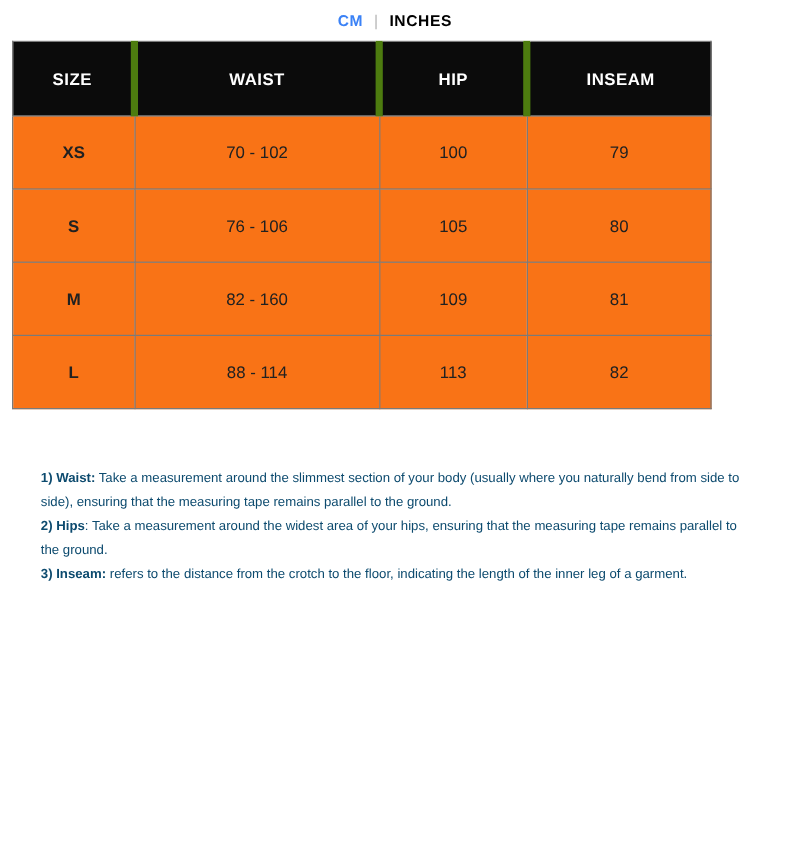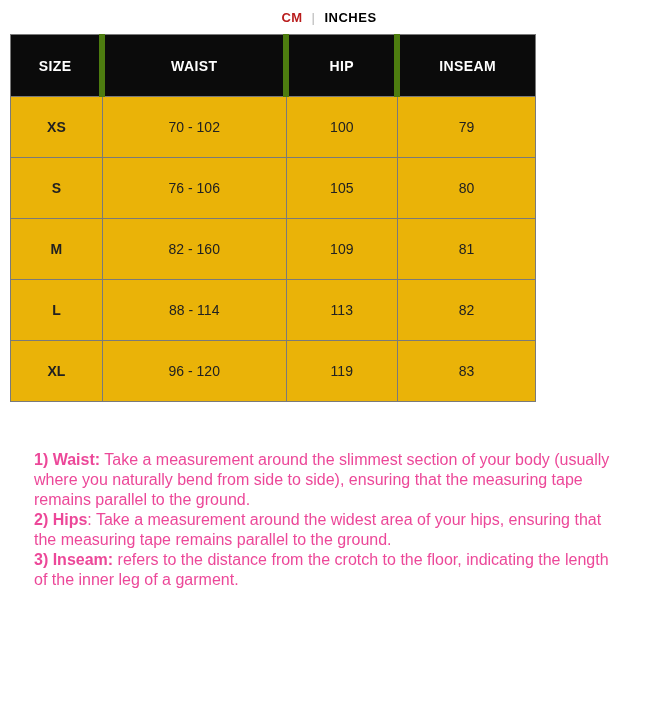--- a/index.html
+++ b/index.html
@@ -20,27 +20,27 @@
   .unit-toggle {
     padding-top: 10px;
     display: flex;
     justify-content: center;
     align-items: center;
     gap: 9px;
     font-size: 13px;
     font-weight: bold;
     letter-spacing: 0.5px;
   }
-  .unit-cm { color: #b91c1c; cursor: pointer; }
+  .unit-cm { color: #3b82f6; cursor: pointer; }
   .unit-sep { color: #b5b5b5; font-weight: normal; }
   .unit-inches { color: #000000; cursor: pointer; }
 
   
   table.size-table {
-    width: 526px;
+    width: 583px;
     margin: 9px 10px 0 10px;
     border-collapse: collapse;
     table-layout: fixed;
   }
   .size-table col.c-size   { width: 17.5%; }
   .size-table col.c-waist  { width: 35.0%; }
   .size-table col.c-hip    { width: 21.2%; }
   .size-table col.c-inseam { width: 26.3%; }
 
   .size-table th {
@@ -56,30 +56,30 @@
   }
   .size-table th + th { border-left: 6px solid #4d7c0f; }
 
   .size-table td {
     height: 61px;
     text-align: center;
     vertical-align: middle;
     font-size: 14px;
     color: #212121;
     border: 1px solid #7a7a7a;
-    background: #eab308;
+    background: #f97316;
   }
   .size-table td.size-cell { font-weight: bold; }
 
   
   .notes {
     margin: 48px 34px 0 34px;
-    font-size: 16px;
+    font-size: 11px;
     line-height: 20px;
-    color: #ec4899;
+    color: #0c4a6e;
   }
   .note b { font-weight: bold; }
 </style>
 </head>
 <body>
 
 <div class="page">
 
   <div class="unit-toggle">
     <span class="unit-cm">CM</span>
@@ -120,26 +120,20 @@
         <td>82 - 160</td>
         <td>109</td>
         <td>81</td>
       </tr>
       <tr>
         <td class="size-cell">L</td>
         <td>88 - 114</td>
         <td>113</td>
         <td>82</td>
       </tr>
-      <tr>
-        <td class="size-cell">XL</td>
-        <td>96 - 120</td>
-        <td>119</td>
-        <td>83</td>
-      </tr>
     </tbody>
   </table>
 
   <div class="notes">
     <div class="note"><b>1) Waist:</b><span> Take a measurement around the slimmest section of your body (usually where you naturally bend from side to side), ensuring that the measuring tape remains parallel to the ground.</span></div>
     <div class="note"><b>2) Hips</b><span>: Take a measurement around the widest area of your hips, ensuring that the measuring tape remains parallel to the ground.</span></div>
     <div class="note"><b>3) Inseam:</b><span> refers to the distance from the crotch to the floor, indicating the length of the inner leg of a garment.</span></div>
   </div>
 
 </div>

